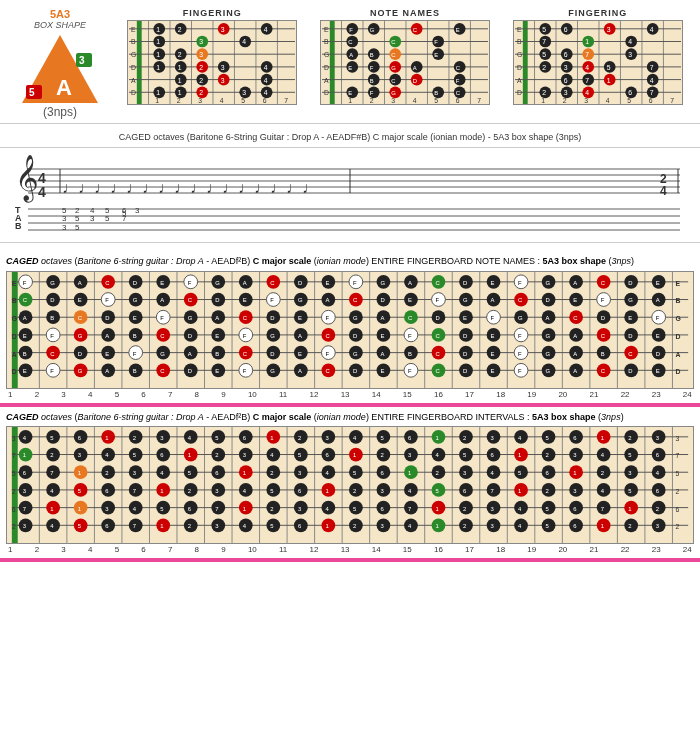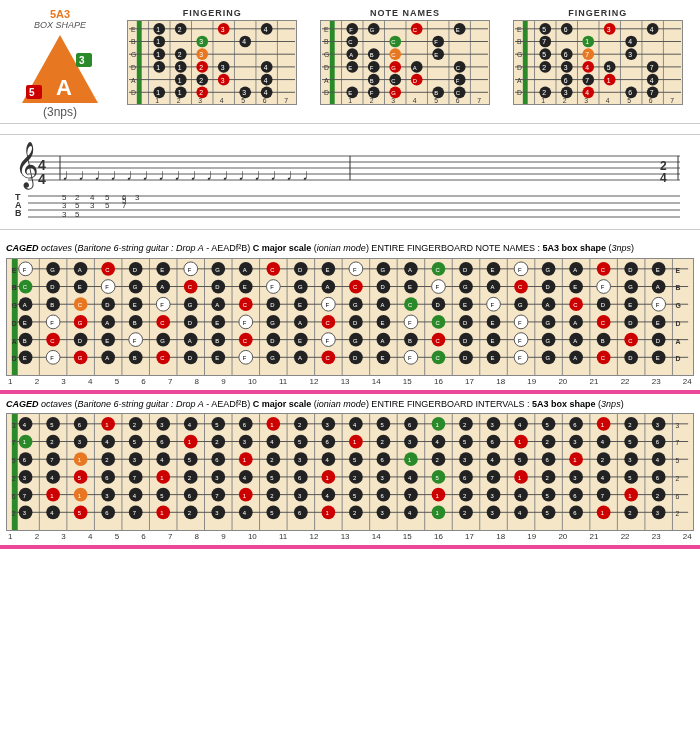--- a/index.html
+++ b/index.html
@@ -411,20 +411,21 @@
           <text x="116" y="76" font-size="7" fill="white">6</text>
         <circle cx="141" cy="73" r="6" fill="#222"></circle>
           <text x="138" y="76" font-size="7" fill="white">7</text>
       </svg>
     </div>
 
   </div>
 </div>
 
 <div class="website-section">
+  <div class="description-text">CAGED octaves (Baritone 6-String Guitar : Drop A - AEADF#B) C major scale (ionian mode) - 5A3 box shape (3nps)</div>
 </div>
 
 <div class="notation-section">
   <svg width="680" height="88" viewBox="0 0 680 88" style="display:block;margin:0 auto;">
 
     <text x="5" y="40" font-size="40" font-family="Arial" fill="#333">𝄞</text>
 
     <text x="28" y="32" font-size="14" font-weight="bold" fill="#333">4</text>
     <text x="28" y="46" font-size="14" font-weight="bold" fill="#333">4</text>
 

